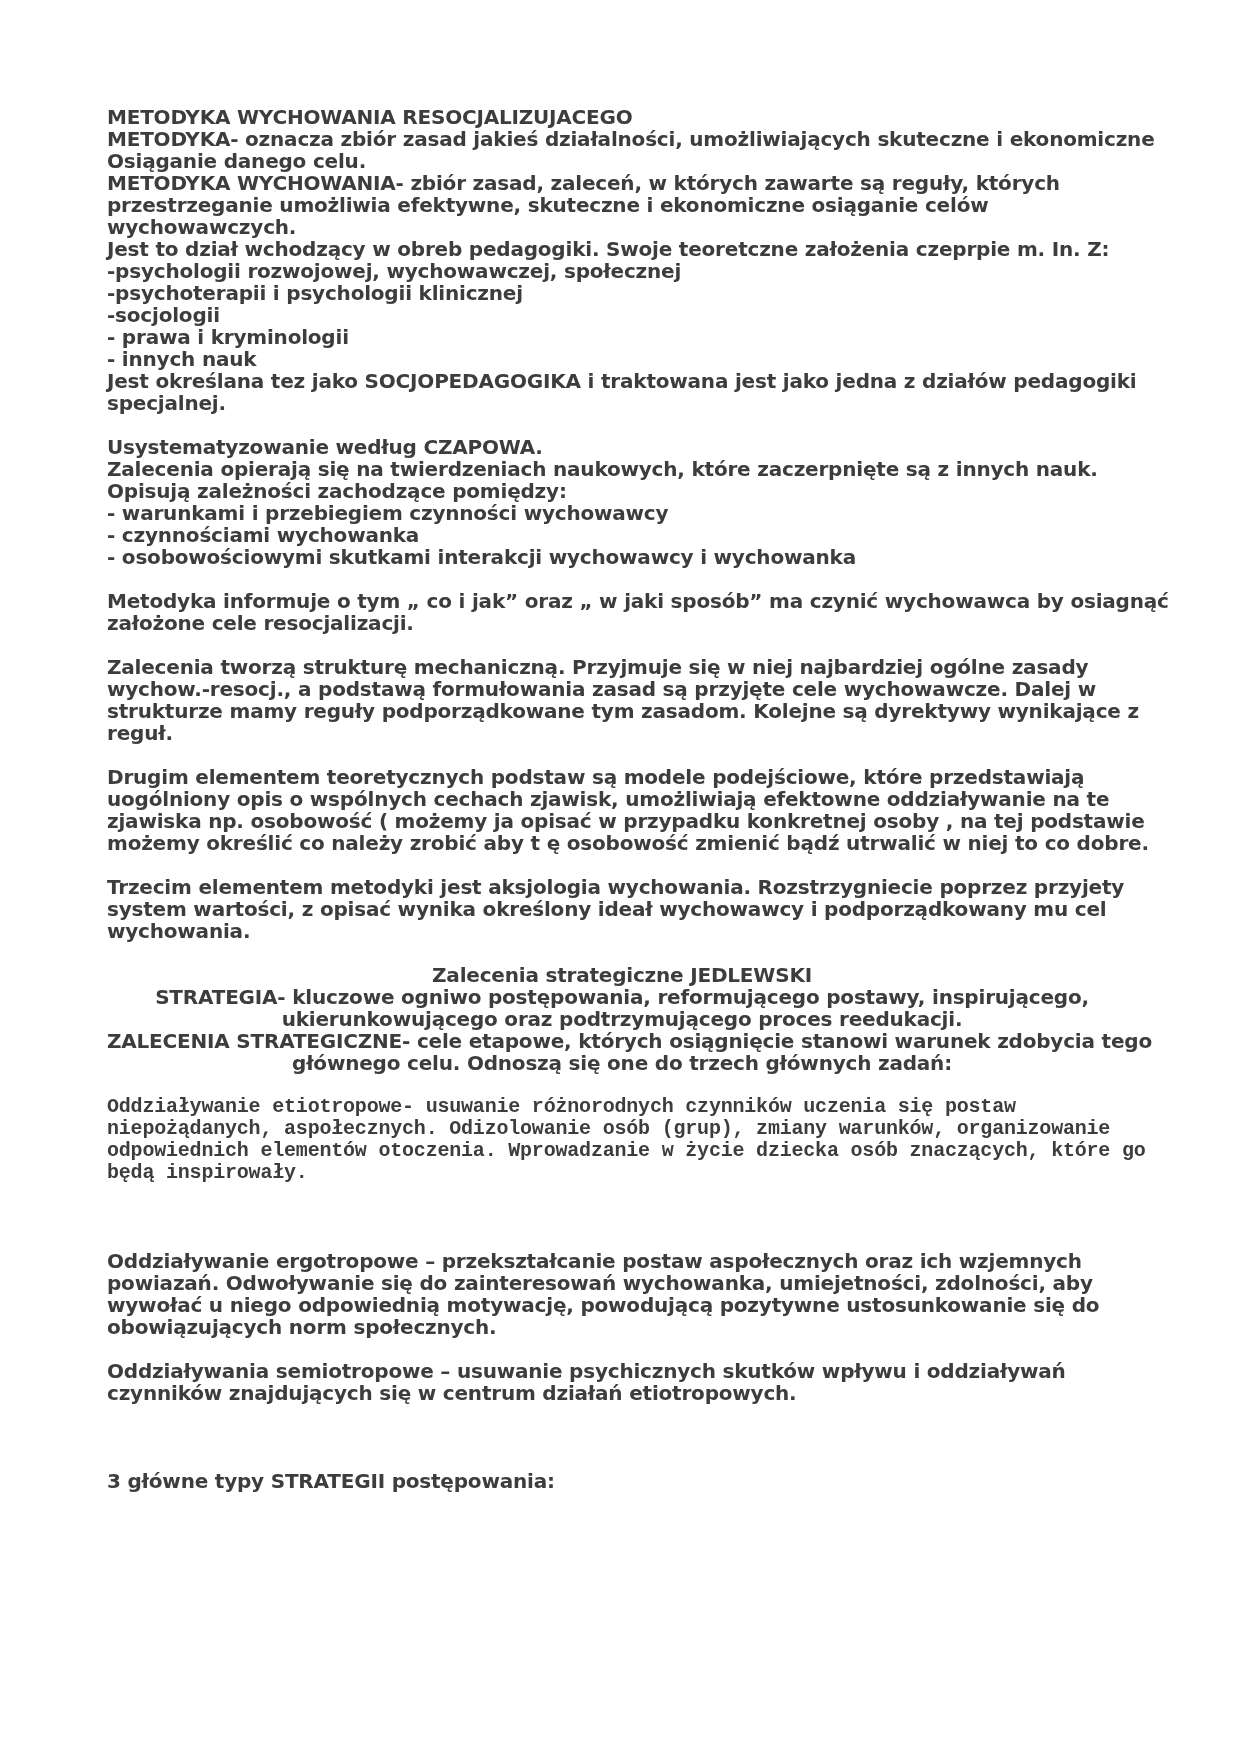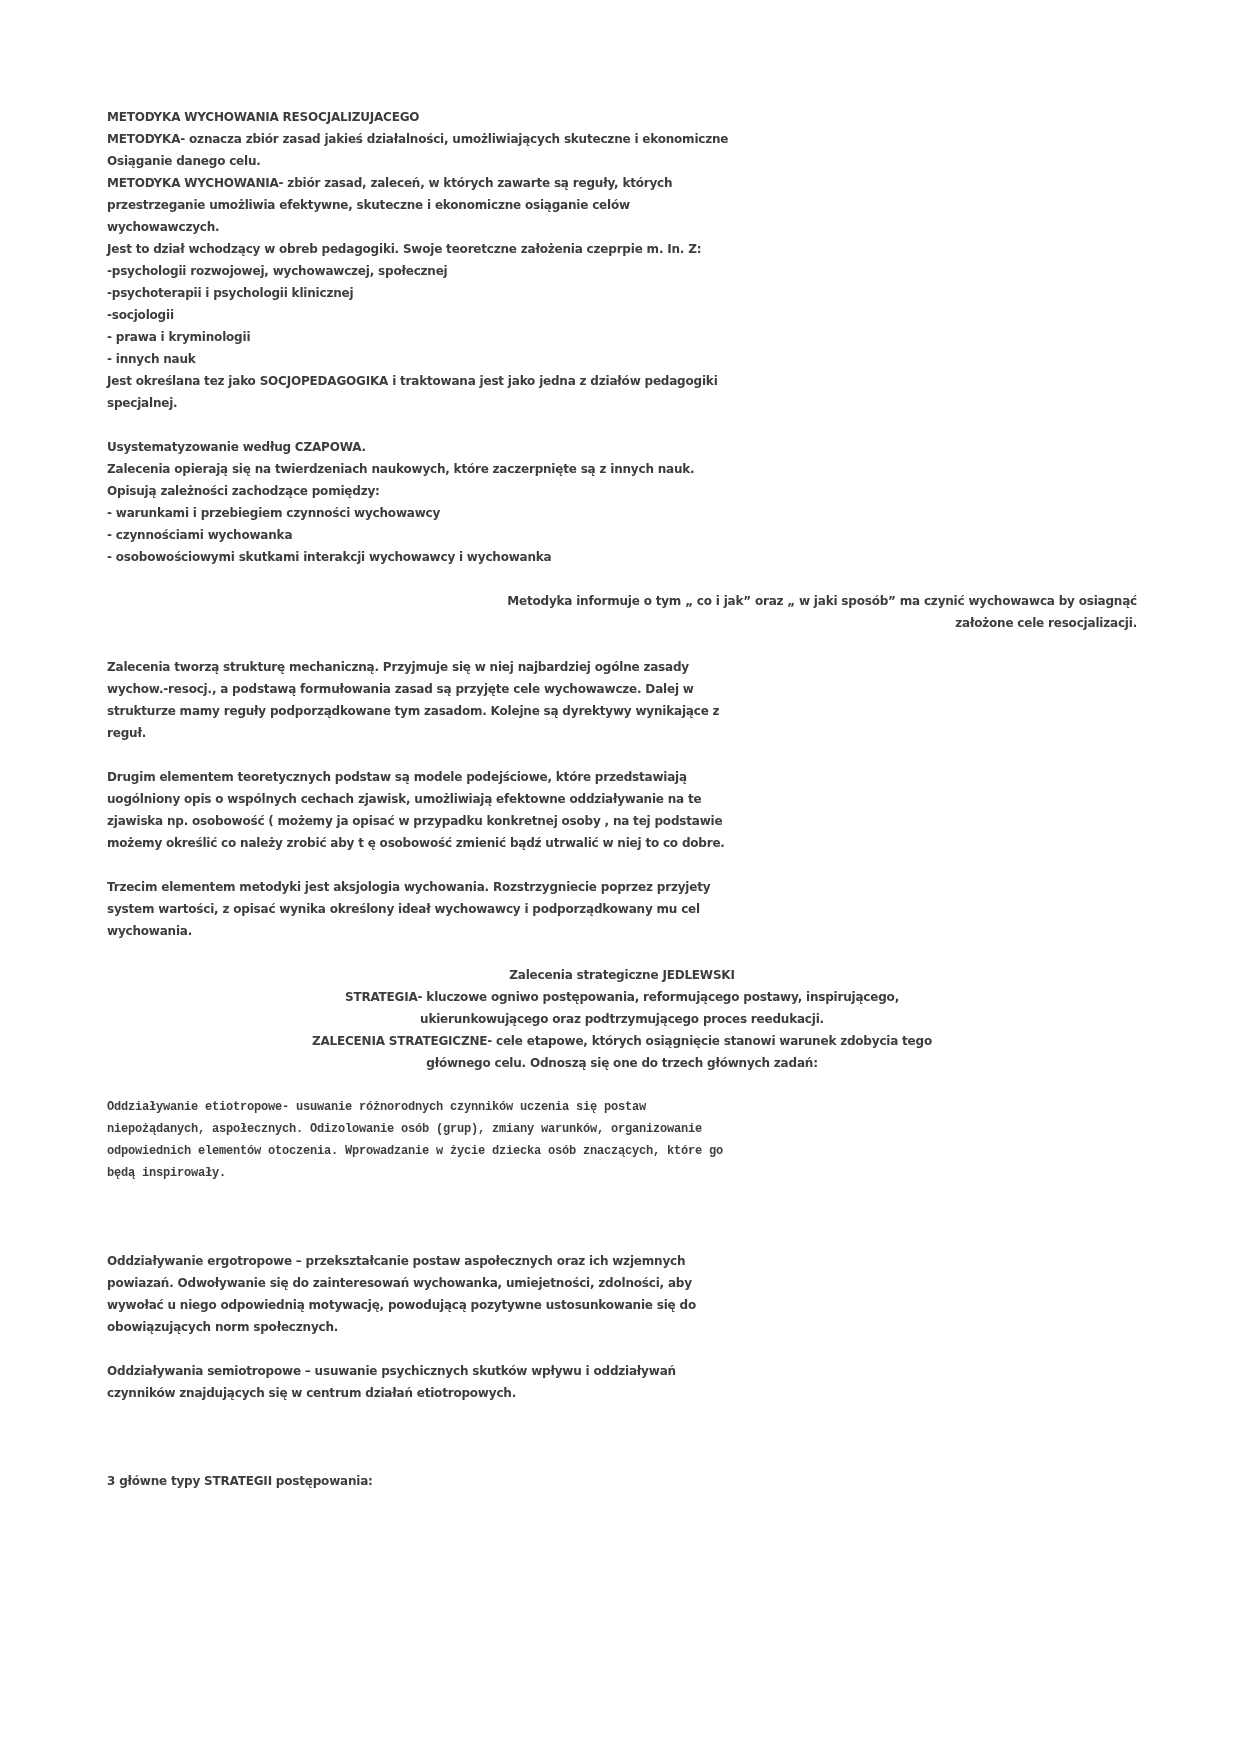--- a/index.html
+++ b/index.html
@@ -14,21 +14,21 @@
     background: #ffffff;
     overflow: hidden;
     font-family: "DejaVu Sans", "Liberation Sans", sans-serif;
   }
   #doc {
     position: absolute;
     left: 107px;
     top: 106px;
     width: 1030px;
     color: #3d3d3d;
-    font-size: 12px;
+    font-size: 20px;
     font-weight: bold;
     letter-spacing: -0.2px;
   }
   .block { }
   .line {
     height: 22px;
     line-height: 22px;
     white-space: pre;
   }
 </style>
@@ -54,21 +54,21 @@
         <div class="line">specjalnej.</div>
       </div>
       <div class="block" style="margin-top: 22px;">
         <div class="line">Usystematyzowanie według CZAPOWA.</div>
         <div class="line">Zalecenia opierają się na twierdzeniach naukowych, które zaczerpnięte są z innych nauk.</div>
         <div class="line">Opisują zależności zachodzące pomiędzy:</div>
         <div class="line">- warunkami i przebiegiem czynności wychowawcy</div>
         <div class="line">- czynnościami wychowanka</div>
         <div class="line">- osobowościowymi skutkami interakcji wychowawcy i wychowanka</div>
       </div>
-      <div class="block" style="margin-top: 22px; text-align: right;">
+      <div class="block" style="margin-top: 22px;">
         <div class="line">Metodyka informuje o tym „ co i jak” oraz „ w jaki sposób” ma czynić wychowawca by osiagnąć</div>
         <div class="line">założone cele resocjalizacji.</div>
       </div>
       <div class="block" style="margin-top: 22px;">
         <div class="line">Zalecenia tworzą strukturę mechaniczną. Przyjmuje się w niej najbardziej ogólne zasady</div>
         <div class="line">wychow.-resocj., a podstawą formułowania zasad są przyjęte cele wychowawcze. Dalej w</div>
         <div class="line">strukturze mamy reguły podporządkowane tym zasadom. Kolejne są dyrektywy wynikające z</div>
         <div class="line">reguł.</div>
       </div>
       <div class="block" style="margin-top: 22px;">

